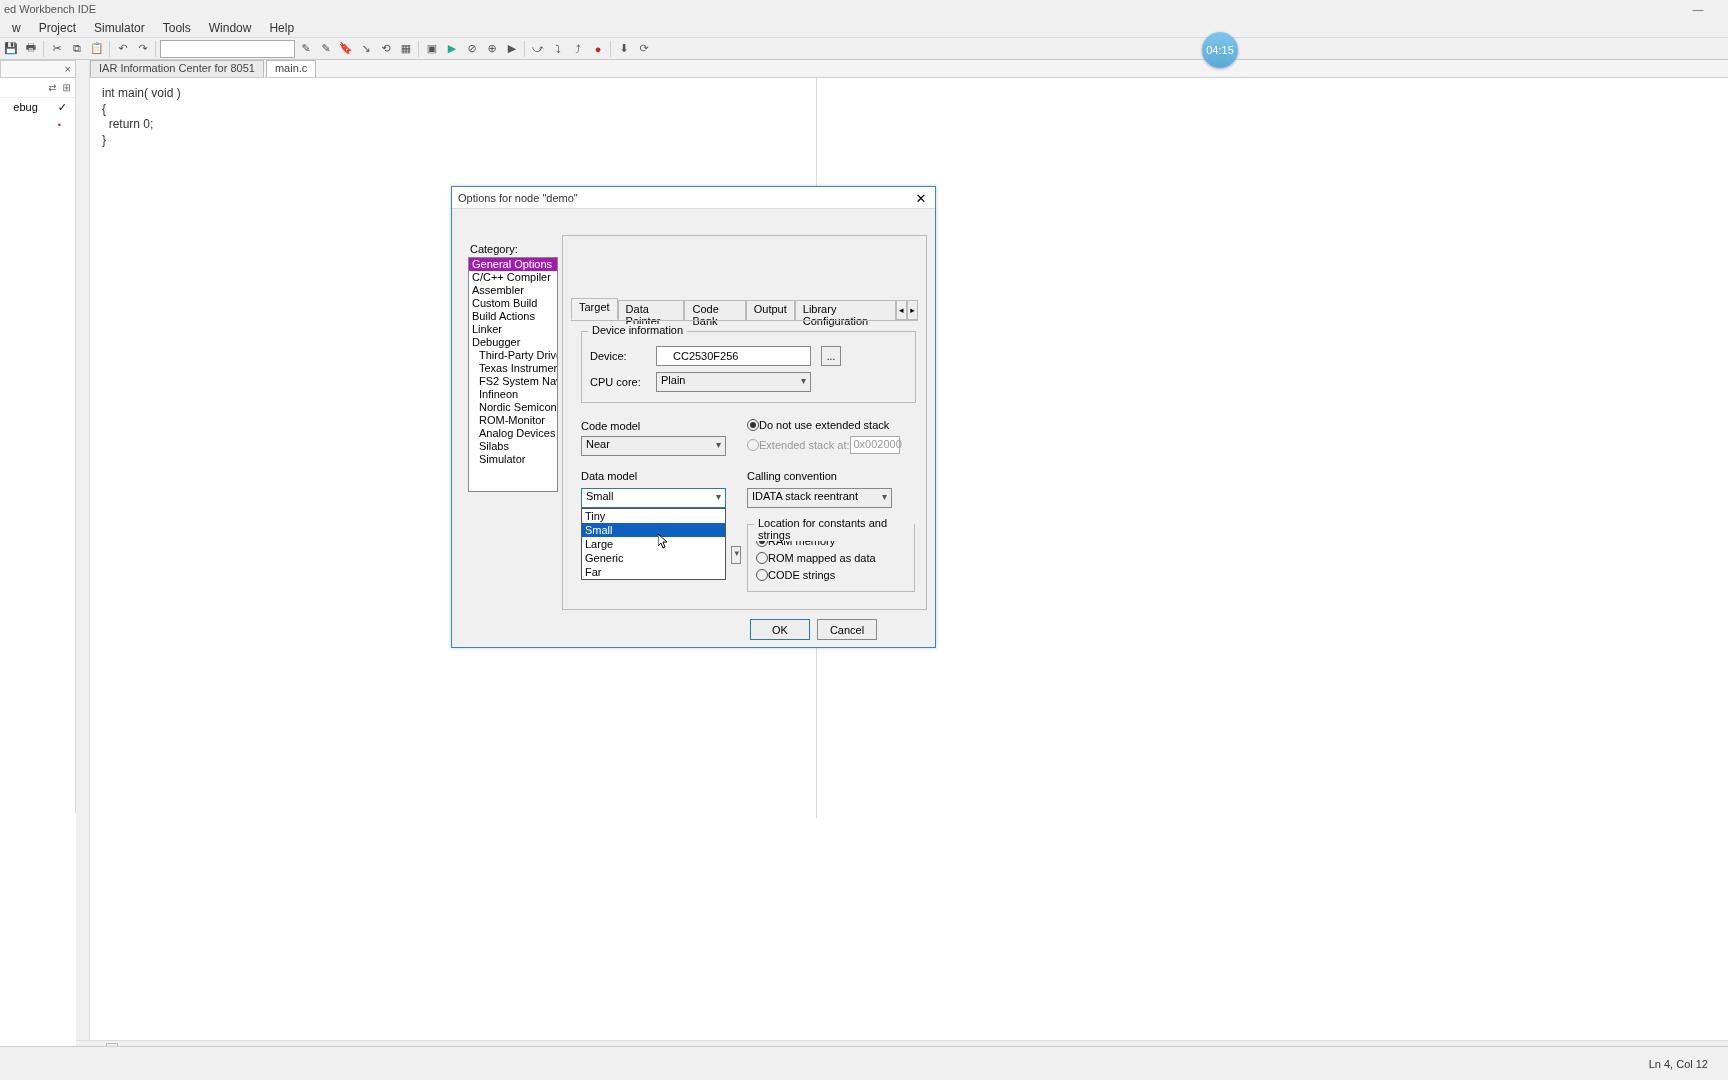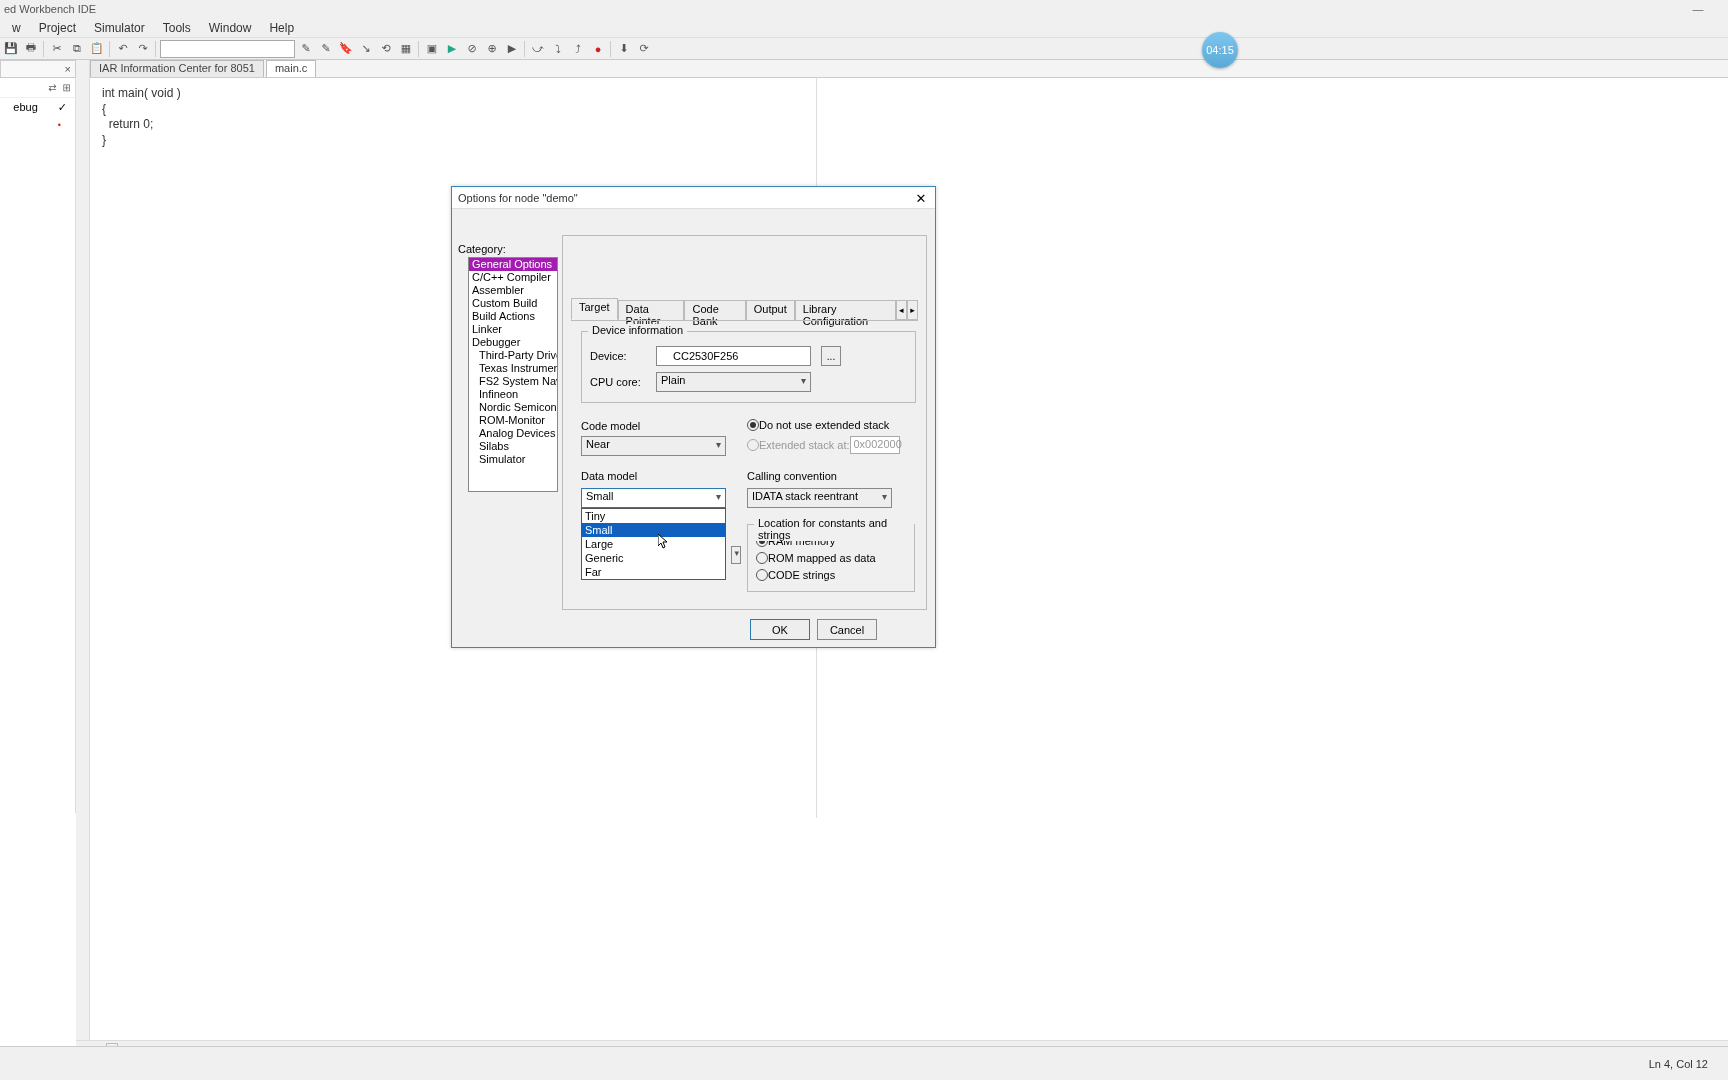--- a/index.html
+++ b/index.html
@@ -35,21 +35,21 @@
 .statusbar { position: absolute; left: 0; bottom: 0; right: 0; height: 34px; background: #f0f0f0; border-top: 1px solid #ccc; display: flex; align-items: center; justify-content: flex-end; padding-right: 20px; font-size: 11px; color: #333; }
 .funcbar { position: absolute; left: 76px; bottom: 22px; right: 0; height: 18px; background: #f0f0f0; border-top: 1px solid #ddd; display: flex; align-items: center; font-size: 11px; }
 .funcbar .f0 { width: 30px; text-align: center; font-style: italic; }
 .funcbar .arrow { width: 12px; height: 14px; border: 1px solid #bbb; display: flex; align-items: center; justify-content: center; font-size: 9px; }
 
 
 .dialog { position: absolute; left: 451px; top: 186px; width: 485px; height: 462px; background: #f0f0f0; border: 1px solid #3a87b7; box-shadow: 0 0 4px rgba(0,0,0,0.2); }
 .dlg-title { height: 22px; background: #fff; display: flex; align-items: center; padding-left: 6px; font-size: 11px; color: #333; border-bottom: 1px solid #ddd; }
 .dlg-close { position: absolute; right: 4px; top: 2px; width: 20px; height: 18px; display: flex; align-items: center; justify-content: center; font-size: 13px; }
 
-.category-label { position: absolute; left: 6px; top: 56px; font-size: 11px; }
+.category-label { position: absolute; left: 18px; top: 56px; font-size: 11px; }
 .category-list { position: absolute; left: 16px; top: 70px; width: 90px; height: 235px; border: 1px solid #888; background: #fff; font-size: 11px; overflow: hidden; }
 .cat-item { padding: 0px 3px; white-space: nowrap; line-height: 13px; height: 13px; }
 .cat-item.sel { background: #a21caf; color: #fff; }
 .cat-item.indent { padding-left: 10px; }
 
 .content-panel { position: absolute; left: 110px; top: 48px; width: 365px; height: 375px; border: 1px solid #bbb; background: #f0f0f0; }
 .tabrow { position: absolute; left: 8px; top: 62px; right: 8px; height: 22px; display: flex; align-items: flex-end; }
 .dlg-tab { height: 20px; padding: 2px 7px; font-size: 11px; border: 1px solid #bbb; border-bottom: none; background: #eee; margin-right: 0; }
 .dlg-tab.active { background: #f0f0f0; height: 22px; border-bottom: 1px solid #f0f0f0; position: relative; z-index: 2; }
 .tab-scroll { width: 13px; height: 20px; border: 1px solid #bbb; background: #eee; display: flex; align-items: center; justify-content: center; font-size: 9px; margin-left: auto; }

